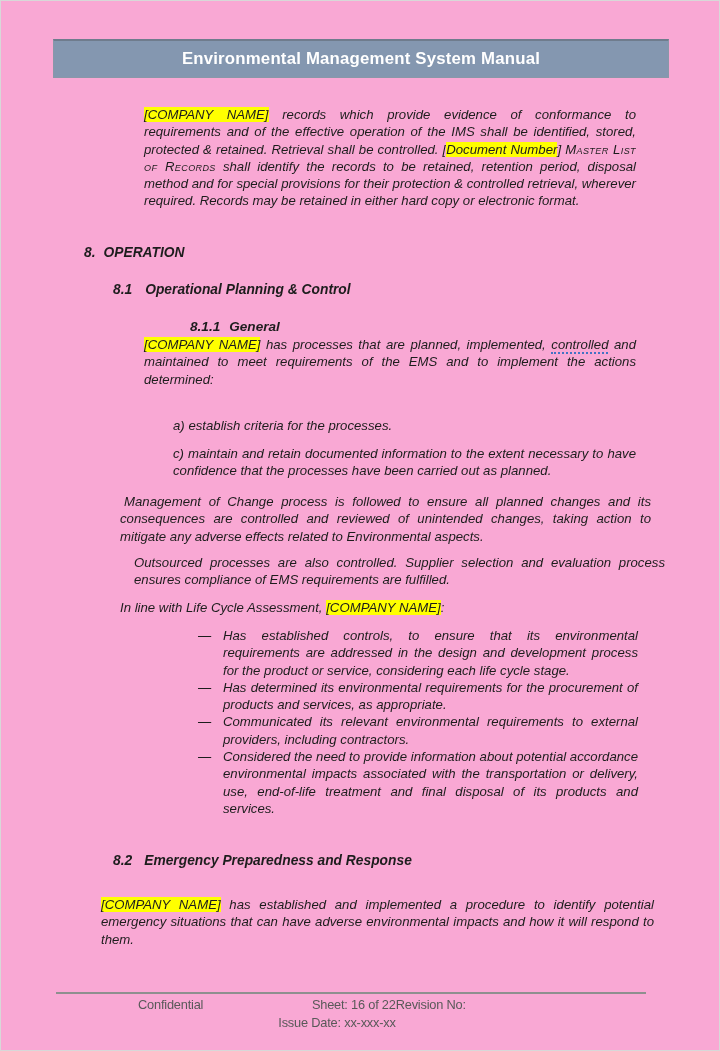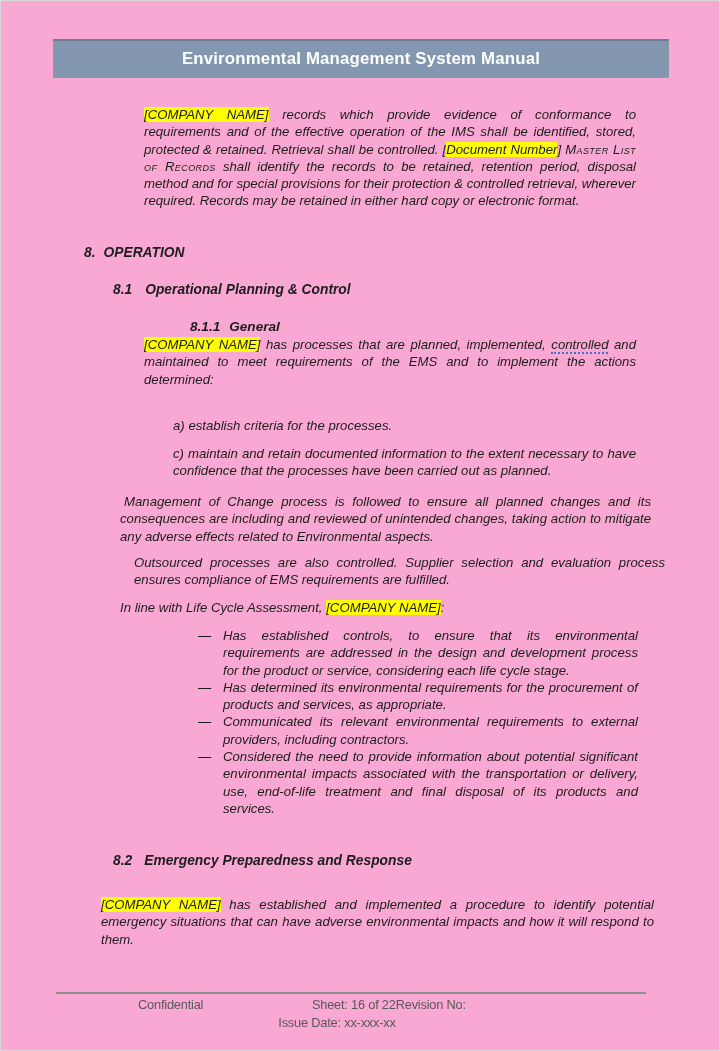--- a/index.html
+++ b/index.html
@@ -76,42 +76,42 @@
     <span class="hnum" style="margin-right:9px;">8.1.1</span><span class="htxt">General</span>
   </div>
 
   <div class="blk just" style="left:143px;top:335px;width:492px;"><span class="run-hl">[COMPANY NAME]</span><span> has processes that are planned, implemented, </span><span class="run-du">controlled</span><span> and maintained to meet requirements of the EMS and to implement the actions determined:</span></div>
 
   <div class="blk abc" style="left:172px;top:396px;width:463px;margin-top:20px;">
     <p class="just">a) establish criteria for the processes.</p>
     <p class="just">c) maintain and retain documented information to the extent necessary to have confidence that the processes have been carried out as planned.</p>
   </div>
 
-  <div class="blk just moc" style="left:119px;top:492px;width:531px;">Management of Change process is followed to ensure all planned changes and its consequences are including and reviewed of unintended changes, taking action to mitigate any adverse effects related to Environmental aspects.</div>
+  <div class="blk just moc" style="left:119px;top:492px;width:531px;">Management of Change process is followed to ensure all planned changes and its consequences are controlled and reviewed of unintended changes, taking action to mitigate any adverse effects related to Environmental aspects.</div>
 
   <div class="blk just" style="left:133px;top:553px;width:531px;">Outsourced processes are also controlled. Supplier selection and evaluation process ensures compliance of EMS requirements are fulfilled.</div>
 
   <div class="blk" style="left:119px;top:598px;width:531px;"><span>In line with Life Cycle Assessment, </span><span class="run-hl">[COMPANY NAME]</span><span>:</span></div>
 
   <div class="blk" style="left:197px;top:626px;width:440px;">
     <div class="bullet">
       <span class="m">—</span>
       <span class="bt">Has established controls, to ensure that its environmental requirements are addressed in the design and development process for the product or service, considering each life cycle stage.</span>
     </div>
     <div class="bullet">
       <span class="m">—</span>
       <span class="bt">Has determined its environmental requirements for the procurement of products and services, as appropriate.</span>
     </div>
     <div class="bullet">
       <span class="m">—</span>
       <span class="bt">Communicated its relevant environmental requirements to external providers, including contractors.</span>
     </div>
     <div class="bullet">
       <span class="m">—</span>
-      <span class="bt">Considered the need to provide information about potential significant environmental impacts associated with the transportation or delivery, use, end-of-life treatment and final disposal of its products and services.</span>
+      <span class="bt">Considered the need to provide information about potential accordance environmental impacts associated with the transportation or delivery, use, end-of-life treatment and final disposal of its products and services.</span>
     </div>
   </div>
 
 
   <div class="blk h2size" style="left:112px;top:851px;">
     <span class="hnum" style="margin-right:12px;">8.2</span><span class="htxt">Emergency Preparedness and Response</span>
   </div>
 
   <div class="blk just" style="left:100px;top:895px;width:553px;"><span class="run-hl">[COMPANY NAME]</span><span> has established and implemented a procedure to identify potential emergency situations that can have adverse environmental impacts and how it will respond to them.</span></div>
 

